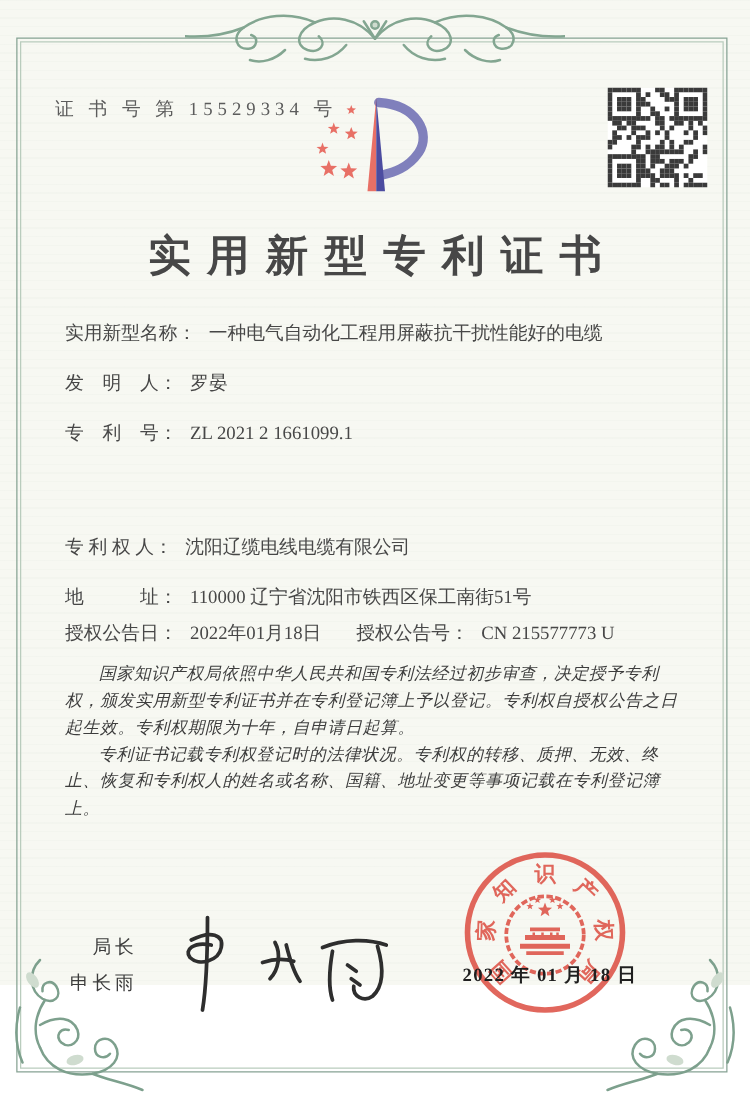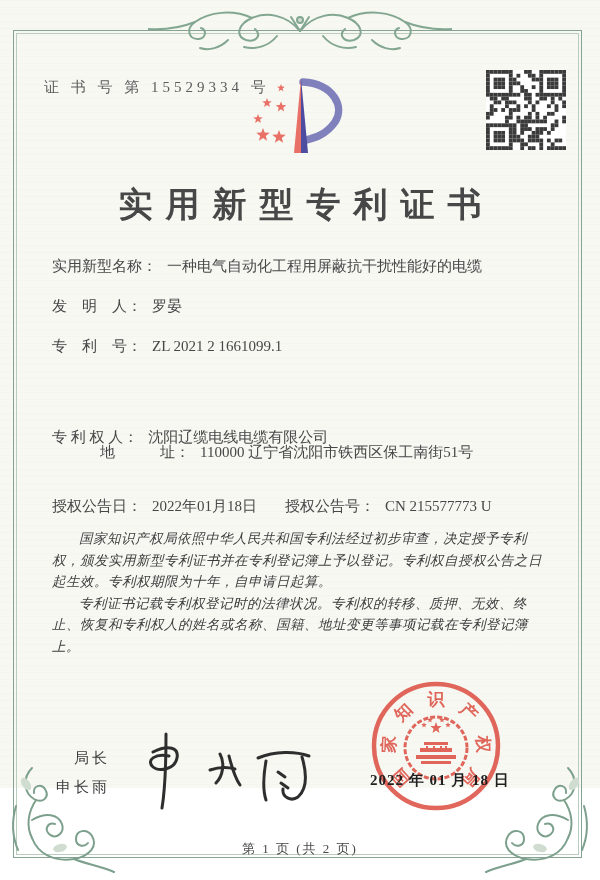--- a/index.html
+++ b/index.html
@@ -307,21 +307,21 @@
   </div>
   <div class="field-row" style="top:297px;">
     <span class="field-label">发　明　人：</span><span class="field-value">罗晏</span>
   </div>
   <div class="field-row" style="top:337px;">
     <span class="field-label">专　利　号：</span><span class="field-value">ZL 2021 2 1661099.1</span>
   </div>
   <div class="field-row" style="top:428px;font-family:Liberation Serif, serif;">
     <span class="field-label">专 利 权 人：</span><span class="field-value">沈阳辽缆电线电缆有限公司</span>
   </div>
-  <div class="field-row" style="top:443px;margin-left:48px;">
+  <div class="field-row" style="top:468px;">
     <span class="field-label">地　　　址：</span><span class="field-value">110000 辽宁省沈阳市铁西区保工南街51号</span>
   </div>
 
   <div class="field-row" style="top:497px;width:496px;">
     <span>授权公告日：</span><span class="field-value">2022年01月18日</span>
     <span class="grant-col2">
       <span>授权公告号：</span><span class="field-value">CN 215577773 U</span>
     </span>
   </div>
 
@@ -402,15 +402,14 @@
       <path d="M34,40 C26,52 24,66 30,78"></path>
       <path d="M30,60 C44,52 56,54 60,64 C63,73 54,80 47,74 C42,69 46,62 53,64"></path>
       <path d="M30,78 C36,94 52,102 72,99 C88,96 96,86 90,76 C85,68 74,70 74,79 C74,86 82,88 86,83"></path>
       <path d="M72,99 C84,104 98,106 112,112"></path>
       <path d="M14,46 C10,60 10,76 16,90"></path>
       <ellipse cx="24" cy="24" rx="4" ry="7" transform="rotate(-35 24 24)" fill="#cfdccf" stroke="none"></ellipse>
       <ellipse cx="58" cy="88" rx="7" ry="4" transform="rotate(-15 58 88)" fill="#cfdccf" stroke="none"></ellipse>
     </g>
   </svg>
 
-  <div class="footer">第 1 页 (共 2 页)</div>
 
 </div>
 
 </body></html>

